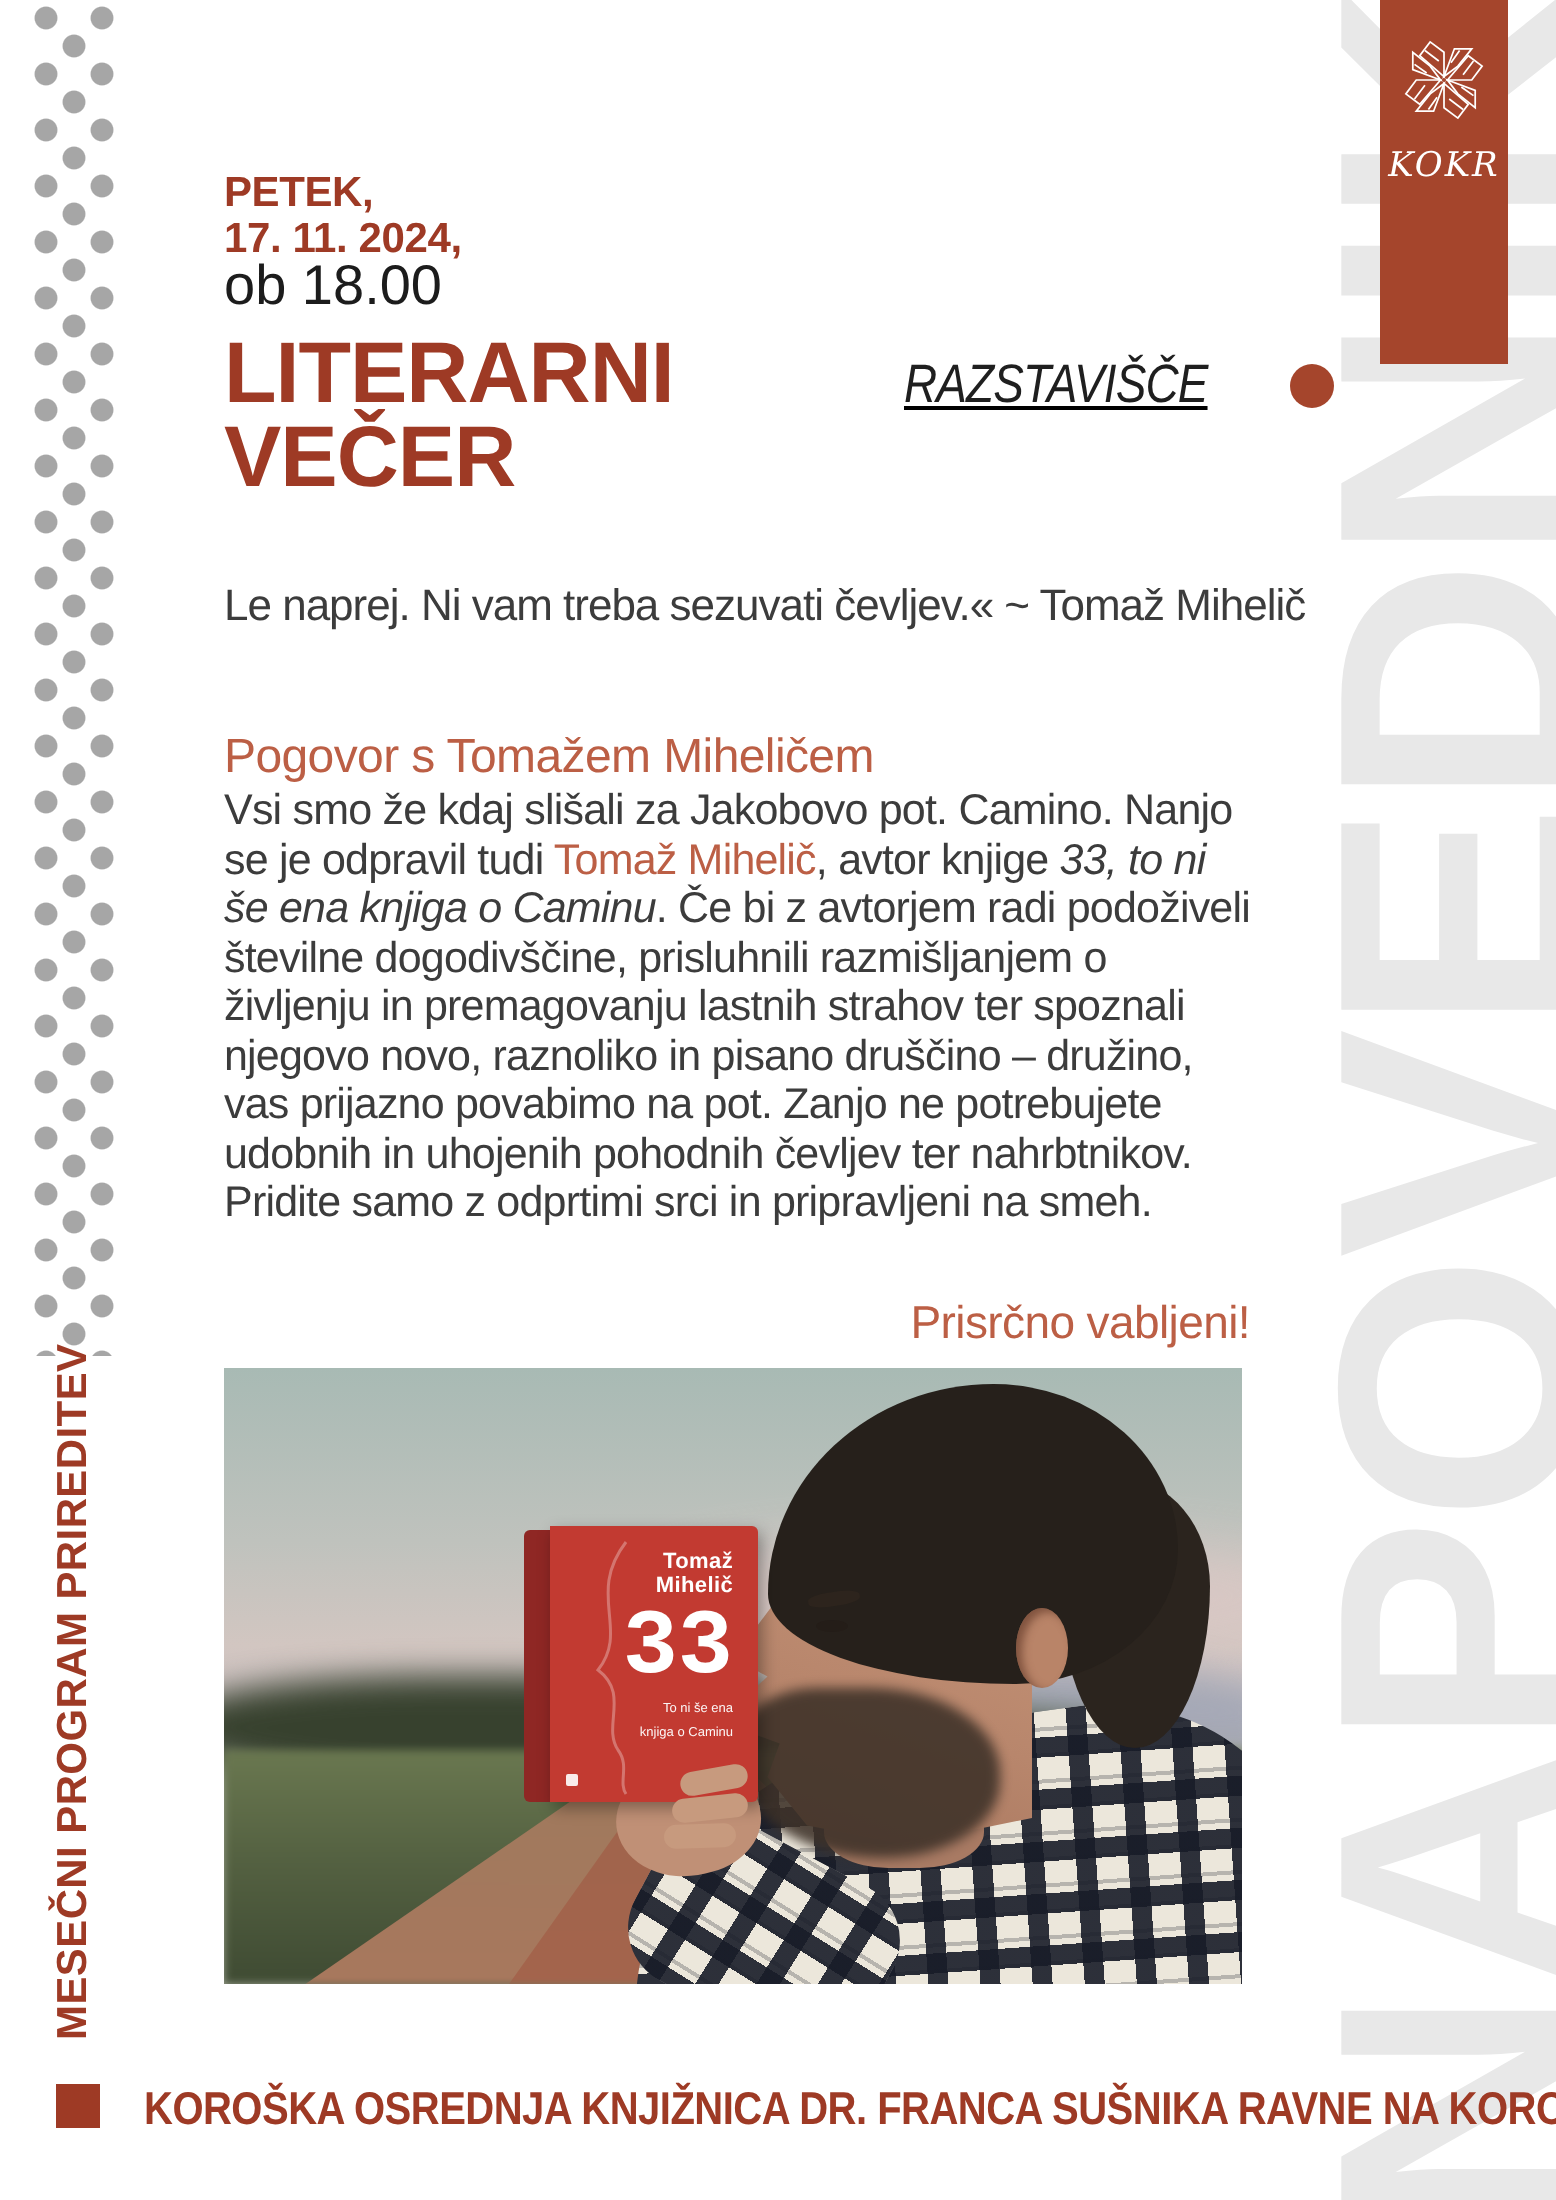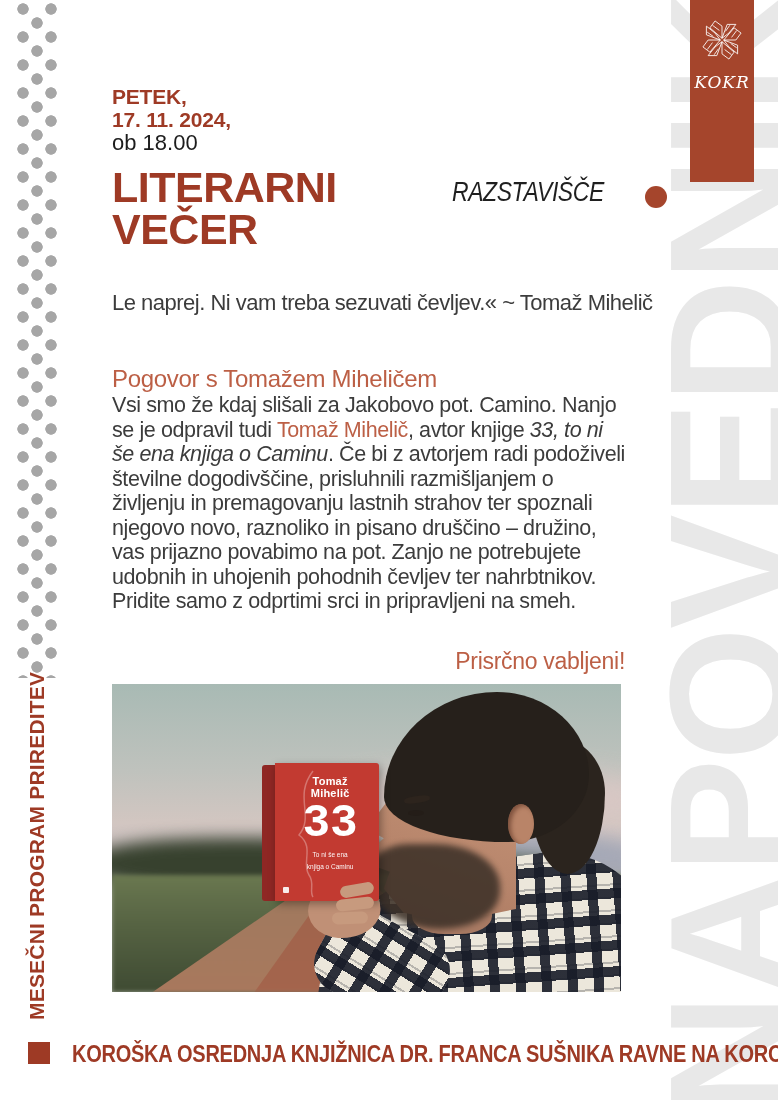--- a/index.html
+++ b/index.html
@@ -32,28 +32,28 @@
     background:var(--bar-red); z-index:4; text-align:center;
   }
   .corner-bar svg{margin-top:14px;}
   .logo-text{
     color:#fff; font-family:"DejaVu Serif", serif; font-style:italic;
     font-size:17px; letter-spacing:1px; margin-top:2px;
   }
   
   .date-block{position:absolute; left:112px; top:52px; z-index:3; line-height:23px;margin-top:33px;}
   .date-red{color:var(--red); font-weight:bold; font-size:21px; letter-spacing:-0.2px;}
-  .date-time{color:#1c1c1c; font-size:22px;}
+  .date-time{color:#1c1c1c; font-size:28px;}
   
   .title{
     position:absolute; left:112px; top:166px; z-index:3;
     color:var(--red); font-weight:bold; font-size:43px; line-height:42px; letter-spacing:-0.5px;
   }
   
-  .location{position:absolute; left:452px; top:177px; z-index:3; display:flex; align-items:flex-end;}
+  .location{position:absolute; left:452px; top:177px; z-index:3; display:flex; align-items:center;text-decoration:underline;}
   .location-label{
     font-style:italic; font-size:27px; color:#1f1f1f; letter-spacing:-0.5px;
     transform:scaleX(0.85); transform-origin:left center; white-space:nowrap;
   }
   .location-dot{
     width:22px; height:22px; border-radius:50%; background:var(--bar-red);
     margin-left:14px; flex:none;
   }
   
   .quote{
@@ -128,21 +128,21 @@
   .ph-ear{position:absolute; left:396px; top:120px; width:26px; height:40px;
     background:#b98468; border-radius:50%; box-shadow:inset 3px 2px 4px rgba(90,50,35,.6);}
   .ph-hand{position:absolute; left:196px; top:196px; width:72px; height:58px;
     background:#c09076; border-radius:50% 50% 45% 55%; transform:rotate(-14deg);}
   .ph-finger{position:absolute; background:#c79a7e; border-radius:8px;}
   .ph-book-spine{position:absolute; left:150px; top:81px; width:14px; height:136px;
     background:#8f2724; border-radius:3px 0 0 3px;}
   .ph-book{position:absolute; left:163px; top:79px; width:104px; height:138px;
     background:var(--book-red); border-radius:0 3px 3px 0;
     box-shadow:2px 3px 8px rgba(0,0,0,.35);}
-  .book-col{position:absolute; right:12%; top:9%; width:70%; text-align:center; color:#fff;}
+  .book-col{position:absolute; right:12%; top:9%; width:70%; text-align:right; color:#fff;}
   .book-author{font-size:11px; font-weight:bold; line-height:12px; letter-spacing:.2px;}
   .book-number{font-size:46px; font-weight:bold; line-height:46px; margin-top:2px;font-family:Liberation Mono, monospace;}
   .book-subtitle{font-size:6.5px; line-height:7.5px; margin-top:4px; opacity:.95;}
   .book-mark{position:absolute; left:8%; bottom:6%; width:6px; height:6px; background:#fff; opacity:.9; border-radius:1px;}
   
   .side-label{
     position:absolute; left:24px; top:1020px; width:302px; height:26px;
     transform:rotate(-90deg); transform-origin:0 0; z-index:3;
     color:var(--red); font-weight:bold; font-size:21px; line-height:26px;
     letter-spacing:0.2px; white-space:nowrap;

